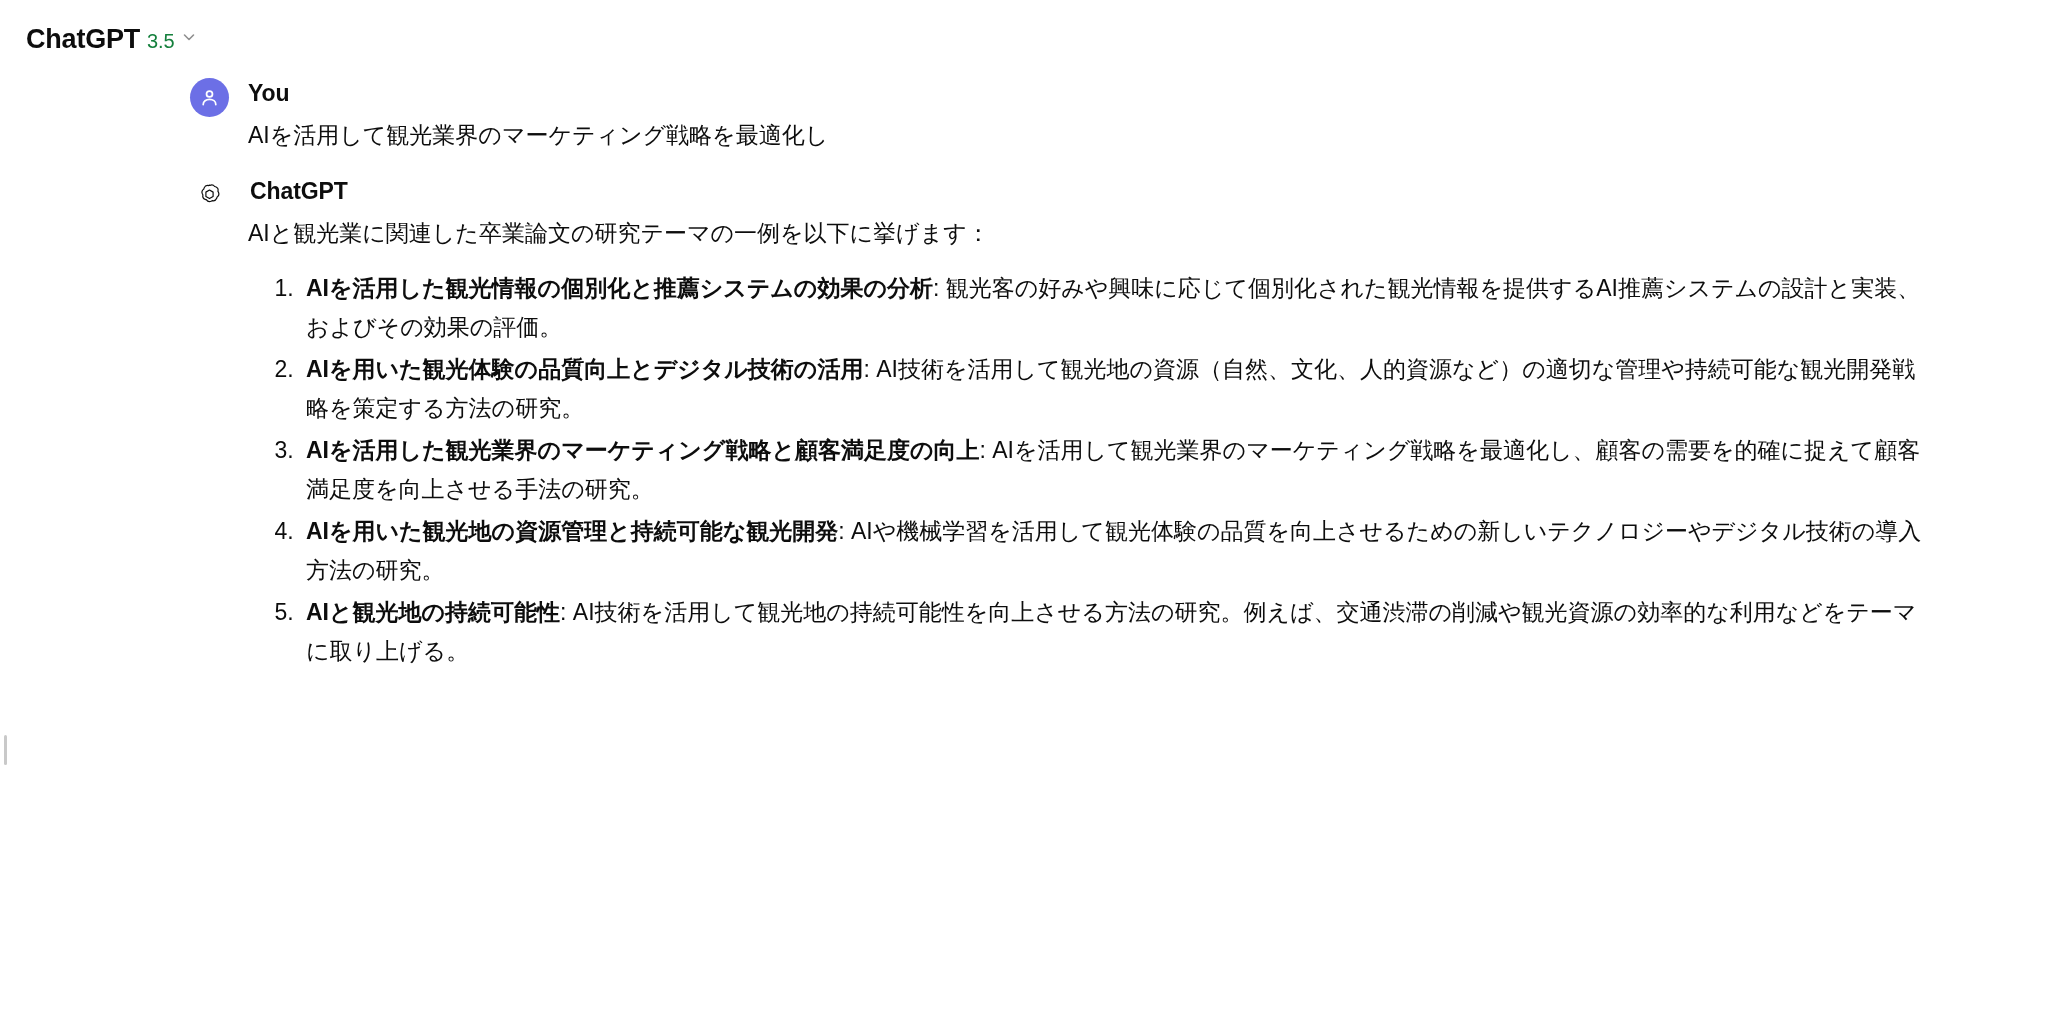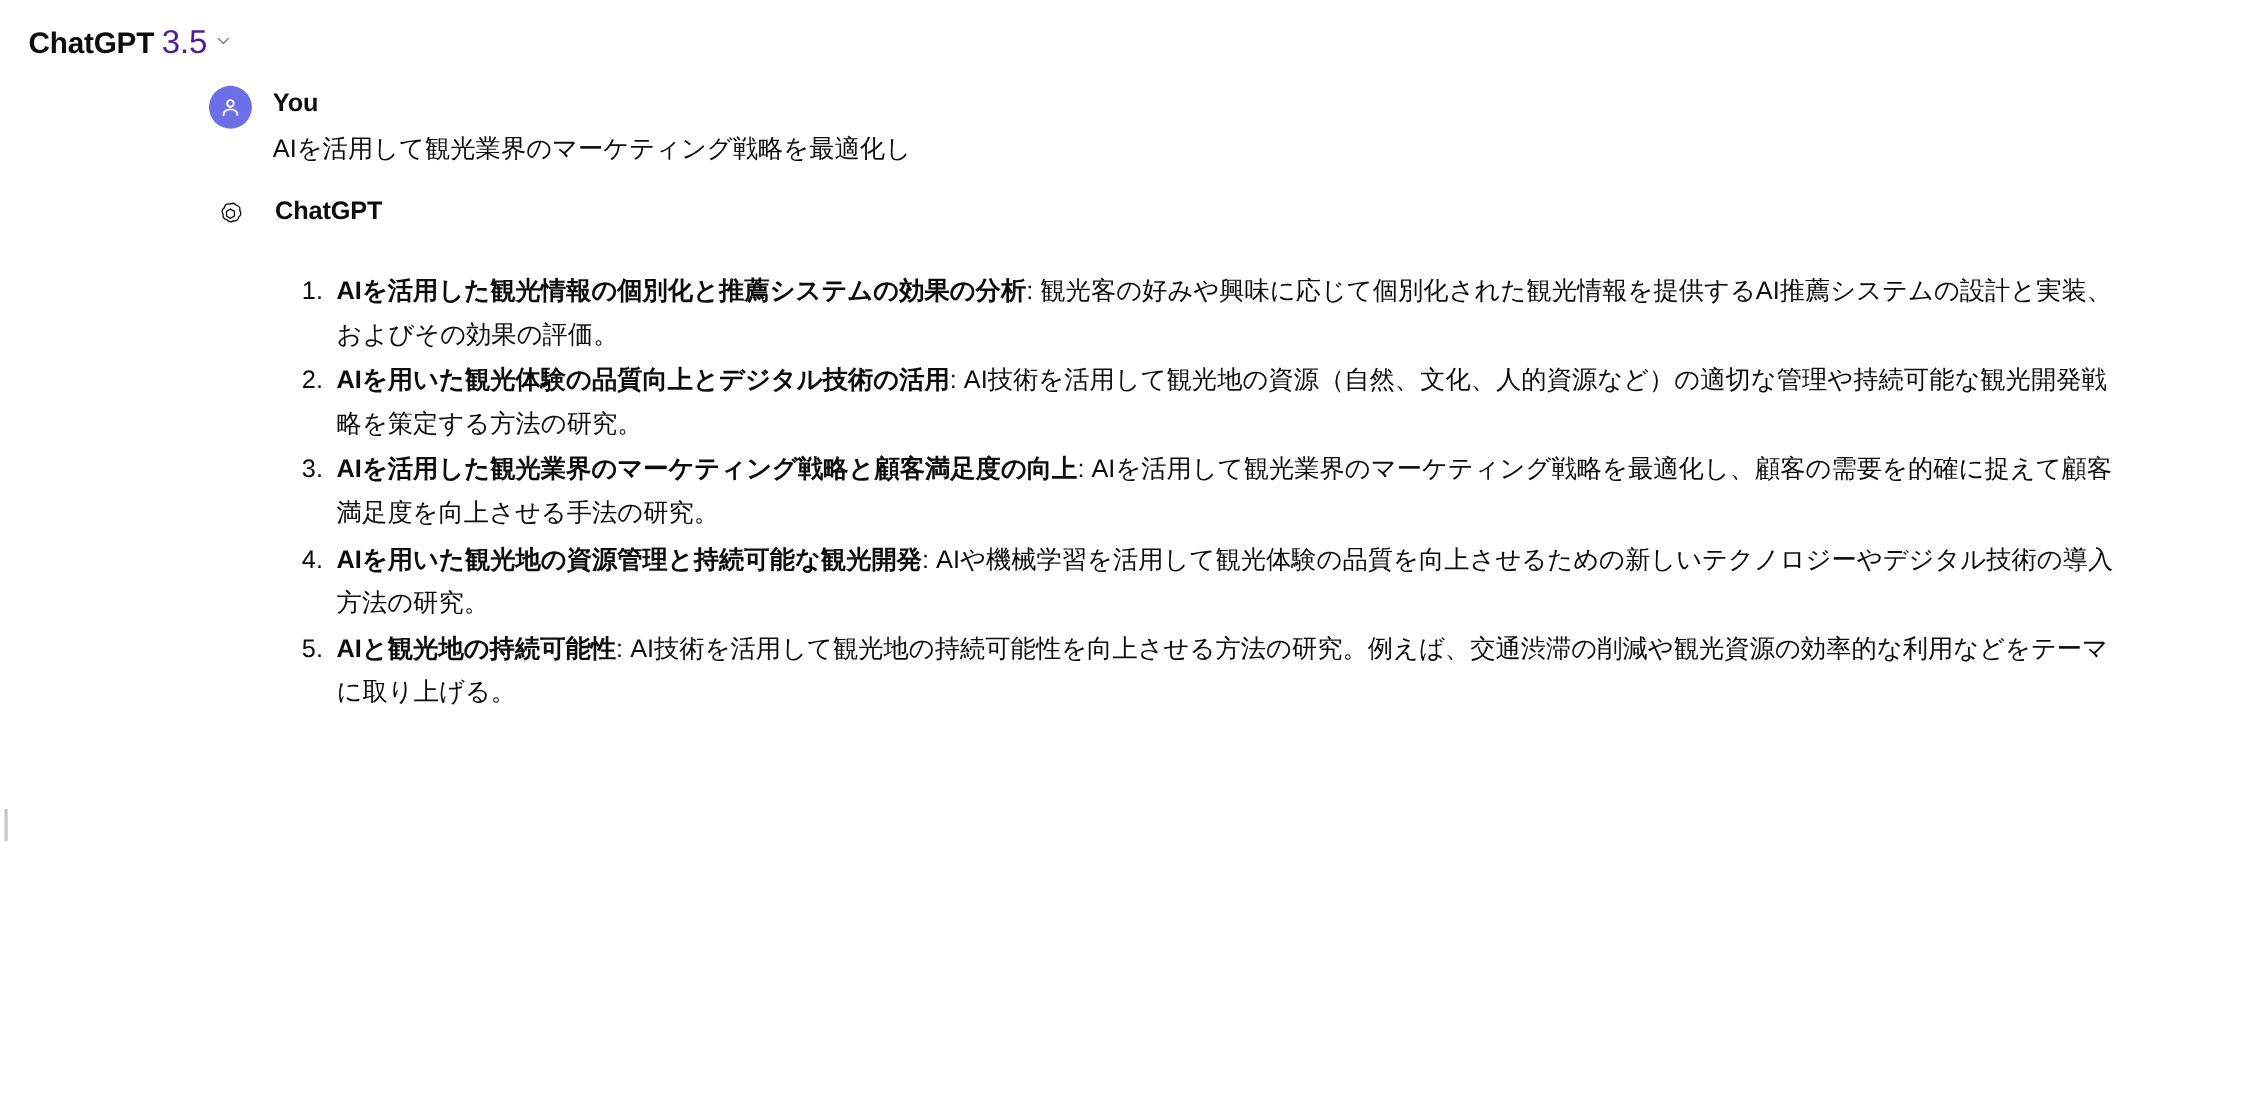--- a/index.html
+++ b/index.html
@@ -32,23 +32,23 @@
     padding: 6px 10px 6px 4px;
     border-radius: 10px;
   }
   .model-name {
     font-size: 27px;
     font-weight: 700;
     letter-spacing: -0.2px;
     color: #0d0d0d;
   }
   .model-version {
-    font-size: 30px;
+    font-size: 20px;
     font-weight: 400;
-    color: #4c1d95;
+    color: #15803d;
     letter-spacing: -0.2px;
   }
   .chev {
     position: relative;
     top: -3px;
     width: 16px;
     height: 16px;
     color: #8f8f8f;
     display: inline-block;
   }
@@ -104,21 +104,21 @@
     font-size: 23px;
     line-height: 1.62;
     color: #0d0d0d;
     white-space: pre-wrap;
   }
 
   .assistant-block { margin-top: 22px; }
 
   
   ol.answer-list {
-    margin: 40px 0 0 0;
+    margin: 16px 0 0 0;
     padding: 0 0 0 52px;
     list-style-position: outside;
     list-style-type: decimal;
   }
   ol.answer-list li {
     font-size: 23px;
     line-height: 1.72;
     color: #0d0d0d;
     margin-bottom: 2px;
     padding-left: 6px;
@@ -177,20 +177,21 @@
     <div class="msg-avatar-col">
       <div class="avatar avatar-assistant">
         <svg width="27" height="27" viewBox="0 0 24 24" fill="none" stroke="currentColor" stroke-width="1.05" stroke-linecap="round" stroke-linejoin="round">
           <path d="M12.2 3.1c1.5-.9 3.4-.5 4.4.9.3.05.6.13.9.26 1.6.66 2.45 2.43 2 4.1.2.25.37.53.5.84.66 1.6.06 3.44-1.36 4.35-.03.33-.1.66-.23.97-.66 1.6-2.4 2.46-4.05 2.05-.25.2-.53.38-.85.51-1.6.66-3.45.05-4.36-1.37a3.5 3.5 0 0 1-.96-.23c-1.6-.66-2.46-2.42-2.04-4.07a3.6 3.6 0 0 1-.52-.85c-.66-1.6-.05-3.44 1.37-4.35.03-.33.1-.66.23-.97.66-1.6 2.4-2.46 4.05-2.06.26-.21.55-.39.88-.52z"></path>
           <path d="M12 7.1 15.2 9v3.8L12 14.7 8.8 12.8V9z"></path>
         </svg>
       </div>
     </div>
     <div class="msg-body">
       <div class="author assistant">ChatGPT</div>
+      <div class="msg-text">AIと観光業に関連した卒業論文の研究テーマの一例を以下に挙げます：</div>
 
       <ol class="answer-list">
         <li>
           <span class="li-title">AIを活用した観光情報の個別化と推薦システムの効果の分析</span><span>: 観光客の好みや興味に応じて個別化された観光情報を提供するAI推薦システムの設計と実装、およびその効果の評価。</span>
         </li>
         <li>
           <span class="li-title">AIを用いた観光体験の品質向上とデジタル技術の活用</span><span>: AI技術を活用して観光地の資源（自然、文化、人的資源など）の適切な管理や持続可能な観光開発戦略を策定する方法の研究。</span>
         </li>
         <li>
           <span class="li-title">AIを活用した観光業界のマーケティング戦略と顧客満足度の向上</span><span>: AIを活用して観光業界のマーケティング戦略を最適化し、顧客の需要を的確に捉えて顧客満足度を向上させる手法の研究。</span>

